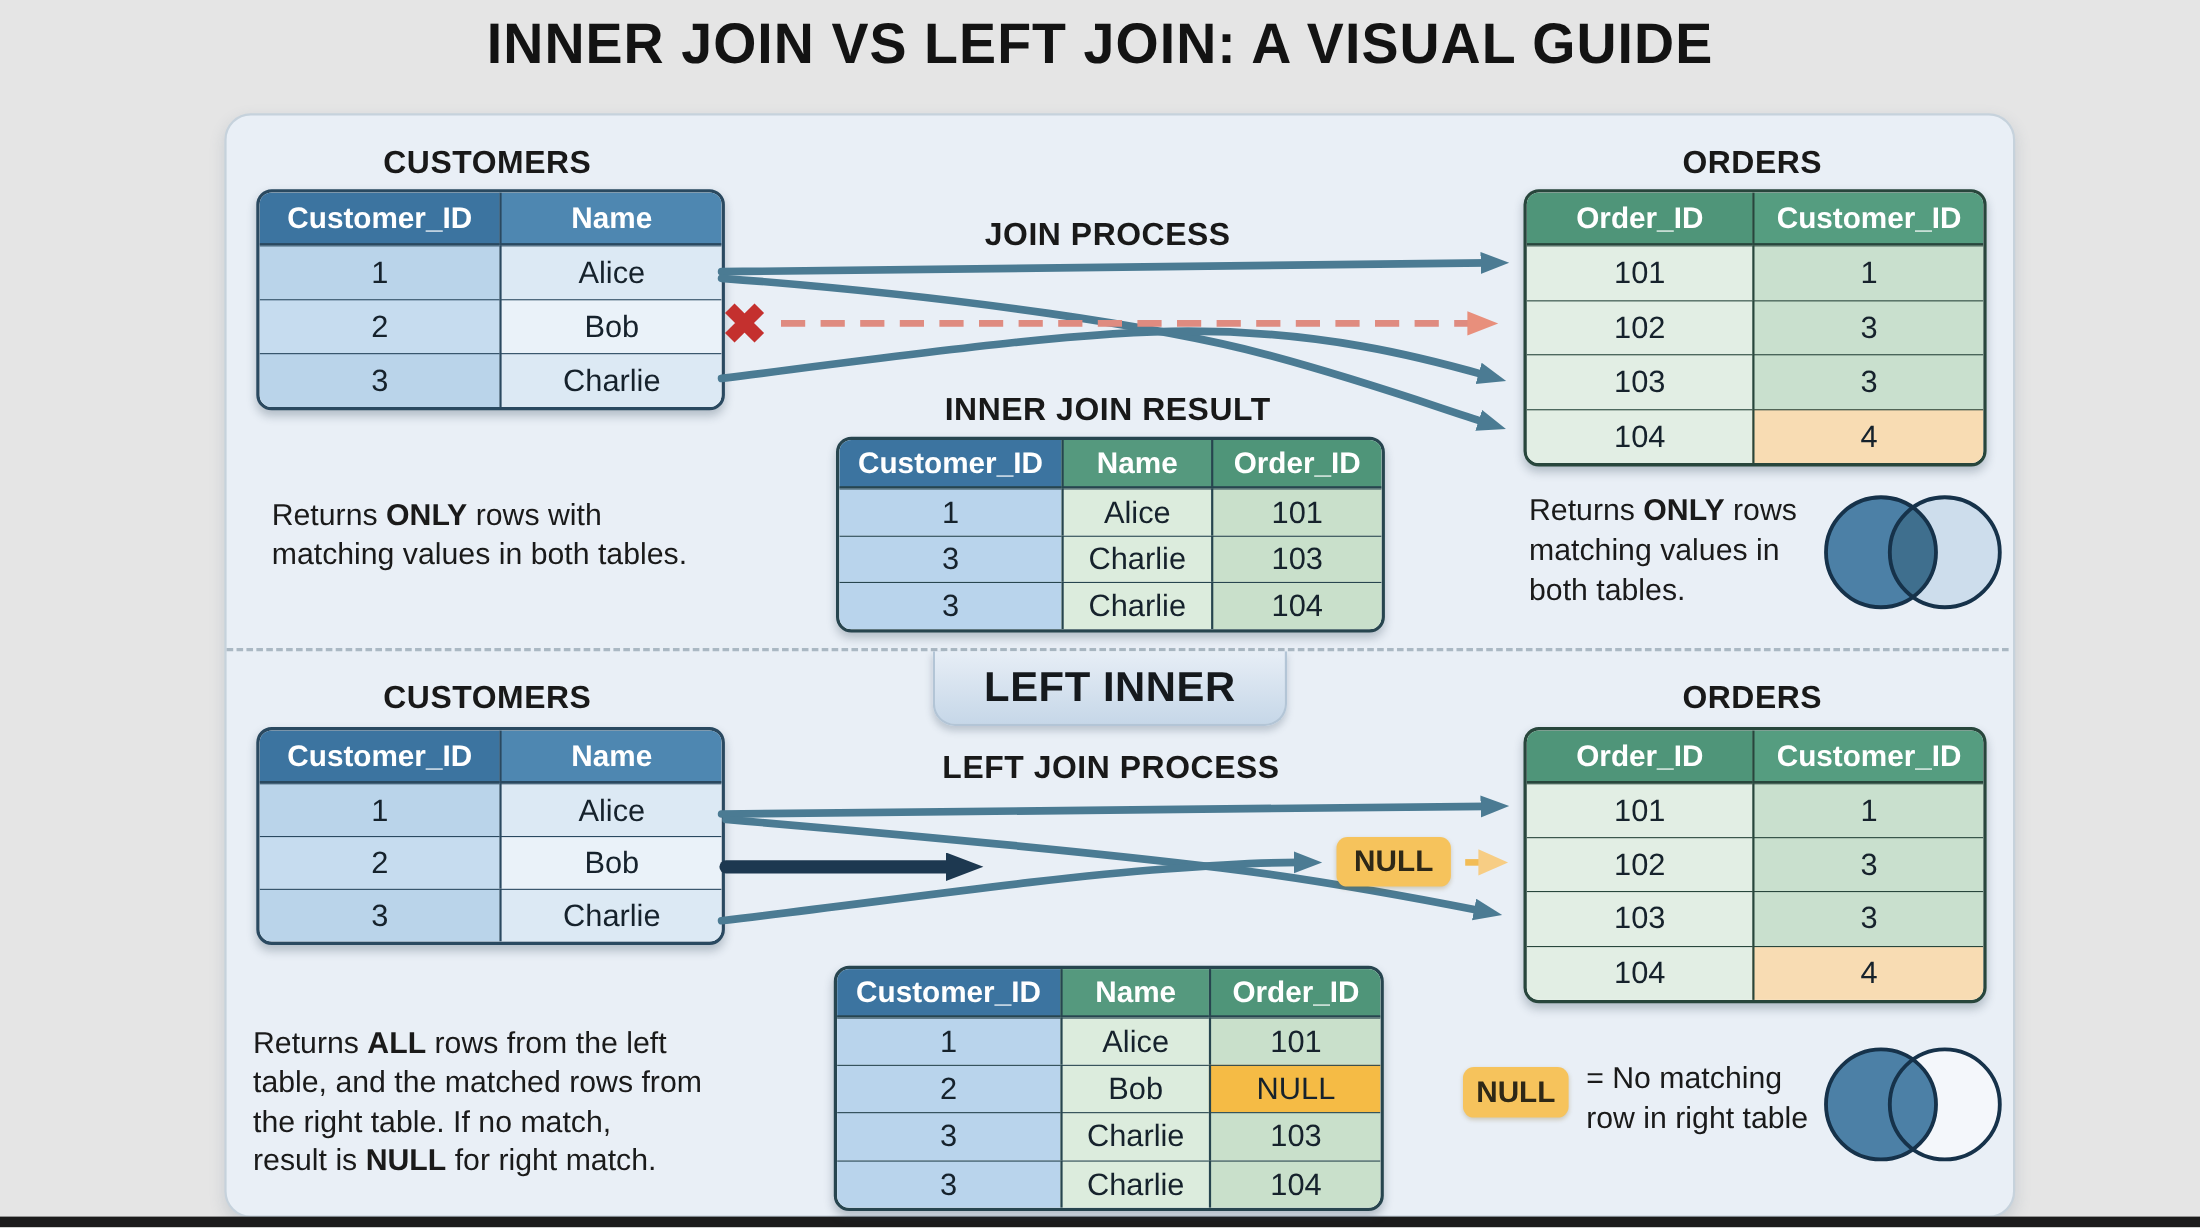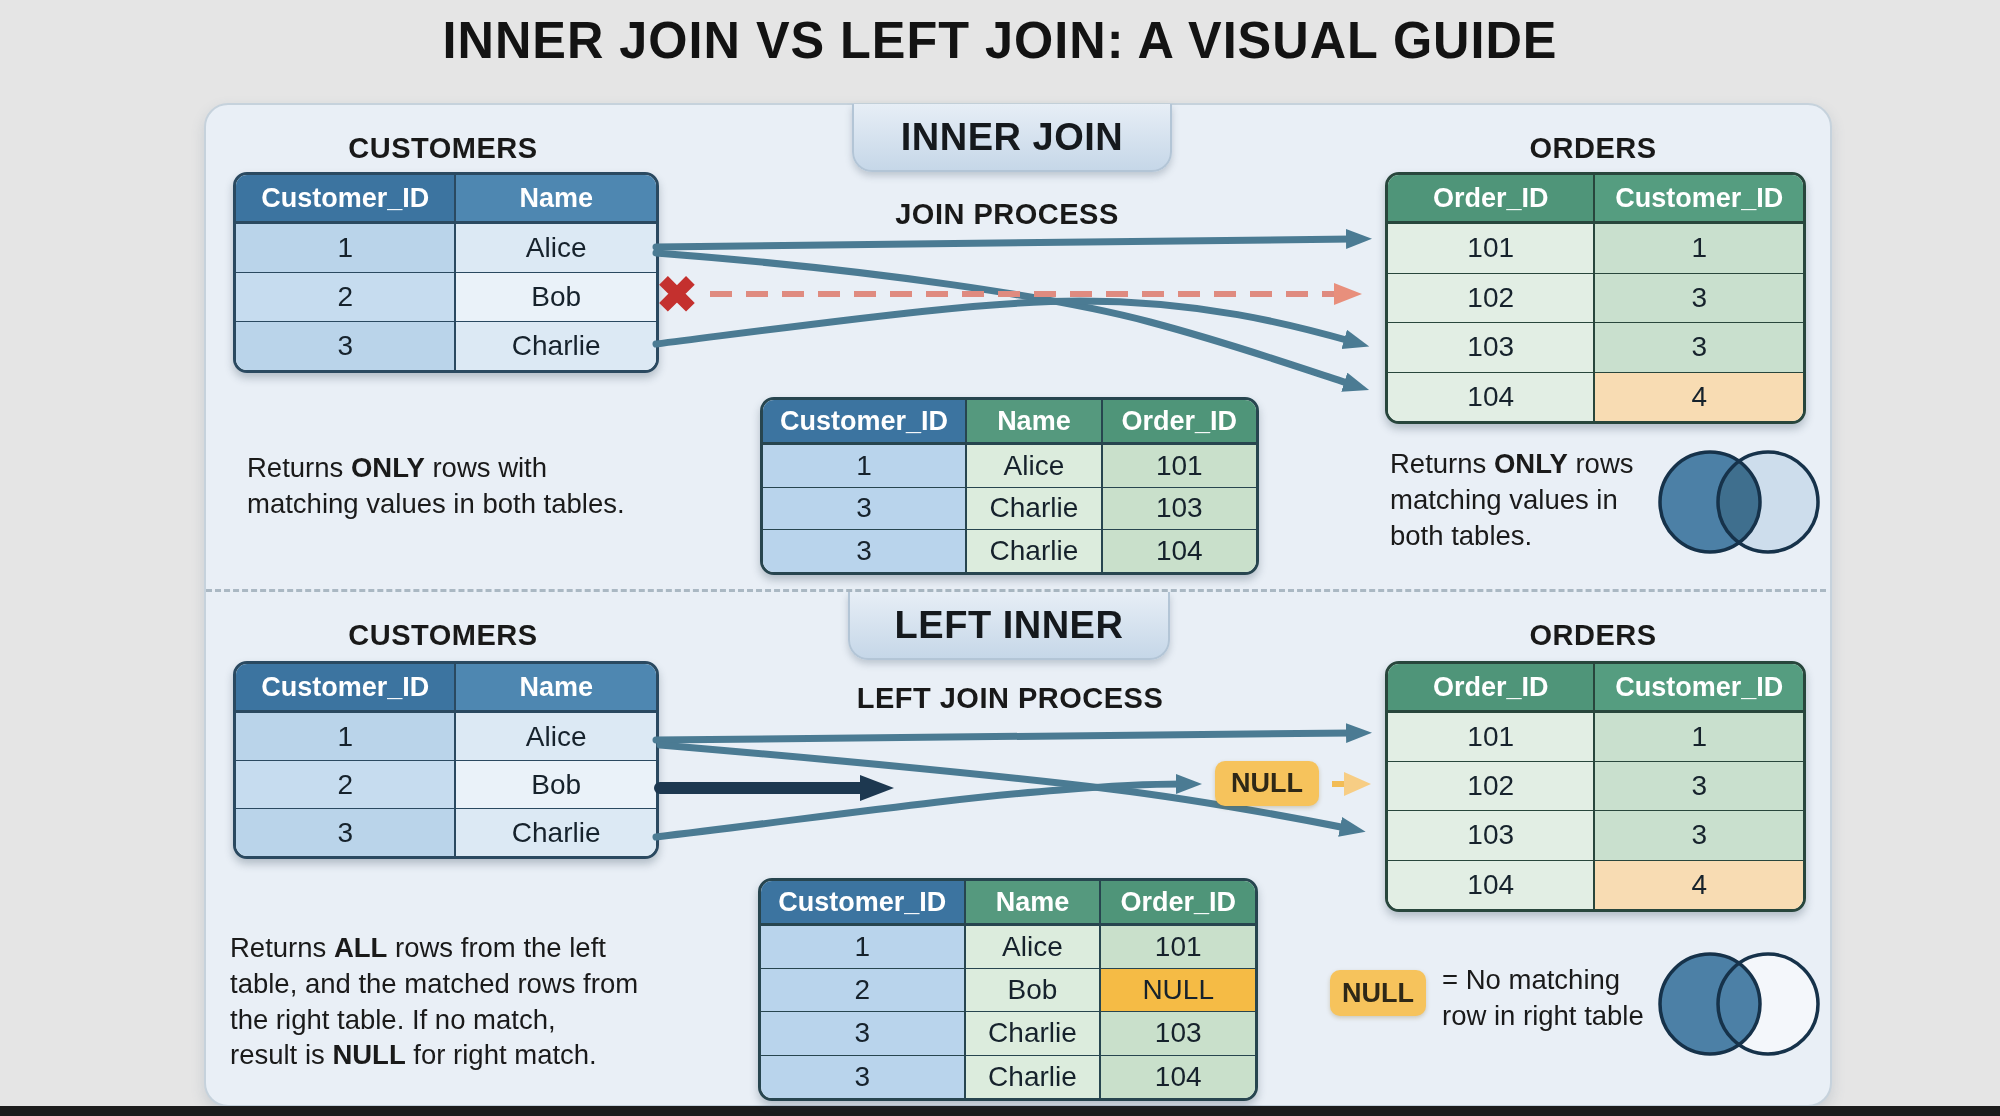--- a/index.html
+++ b/index.html
@@ -48,24 +48,24 @@
 </head>
 <body>
 
 <div id="stage">
 
   <div class="title">INNER JOIN VS LEFT JOIN: A VISUAL GUIDE</div>
 
   <div class="panel"></div>
   <div class="divider"></div>
 
-  <div class="tab tab-inner">INNER JOIN</div>
   <div class="seclabel" style="left:443px;top:132px">CUSTOMERS</div>
   <div class="seclabel" style="left:1593px;top:132px">ORDERS</div>
   <div class="seclabel" style="left:1007px;top:198px">JOIN PROCESS</div>
+  <div class="seclabel" style="left:1007px;top:357px">INNER JOIN RESULT</div>
 
   <div class="jtable" style="--bc:#2a4960;left:233px;top:172px;width:420px;grid-template-columns:52% 48%;grid-template-rows:48px repeat(3,49px);">
       <div class="th col0 h-blue">Customer_ID</div>
       <div class="th col1 h-blue2">Name</div>
       <div class="td col0 c-cid odd">1</div>
       <div class="td col1 c-cname odd">Alice</div>
       <div class="td col0 c-cid even">2</div>
       <div class="td col1 c-cname even">Bob</div>
       <div class="td col0 c-cid odd">3</div>
       <div class="td col1 c-cname odd">Charlie</div>

